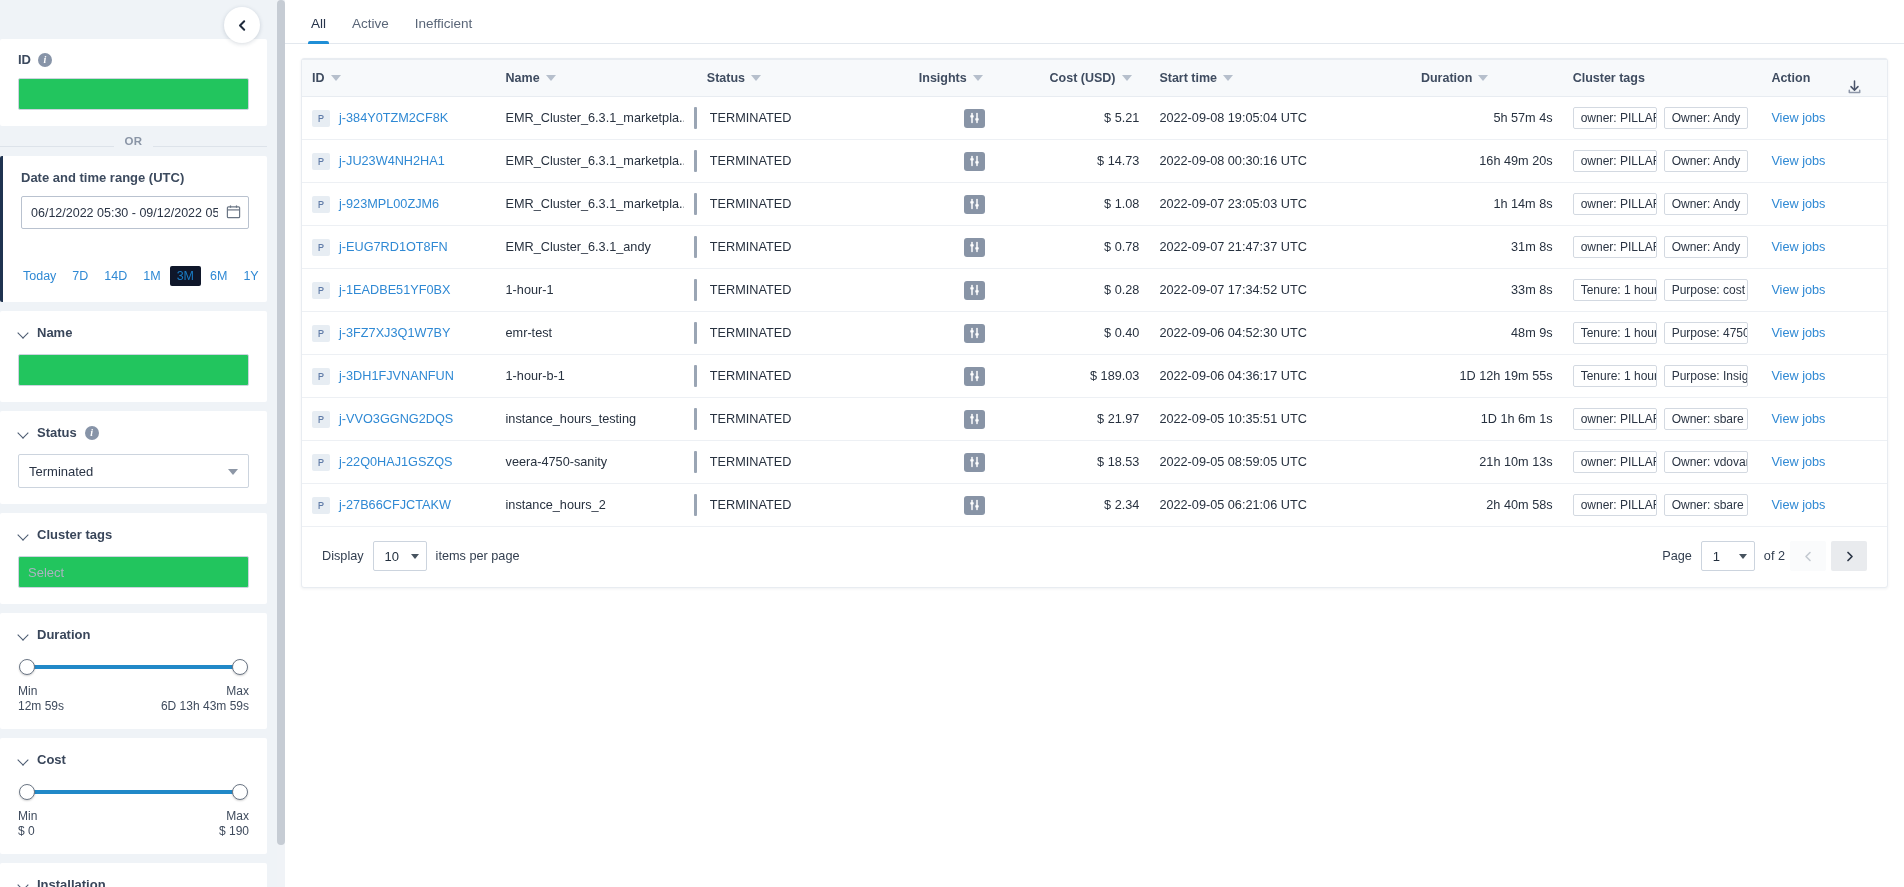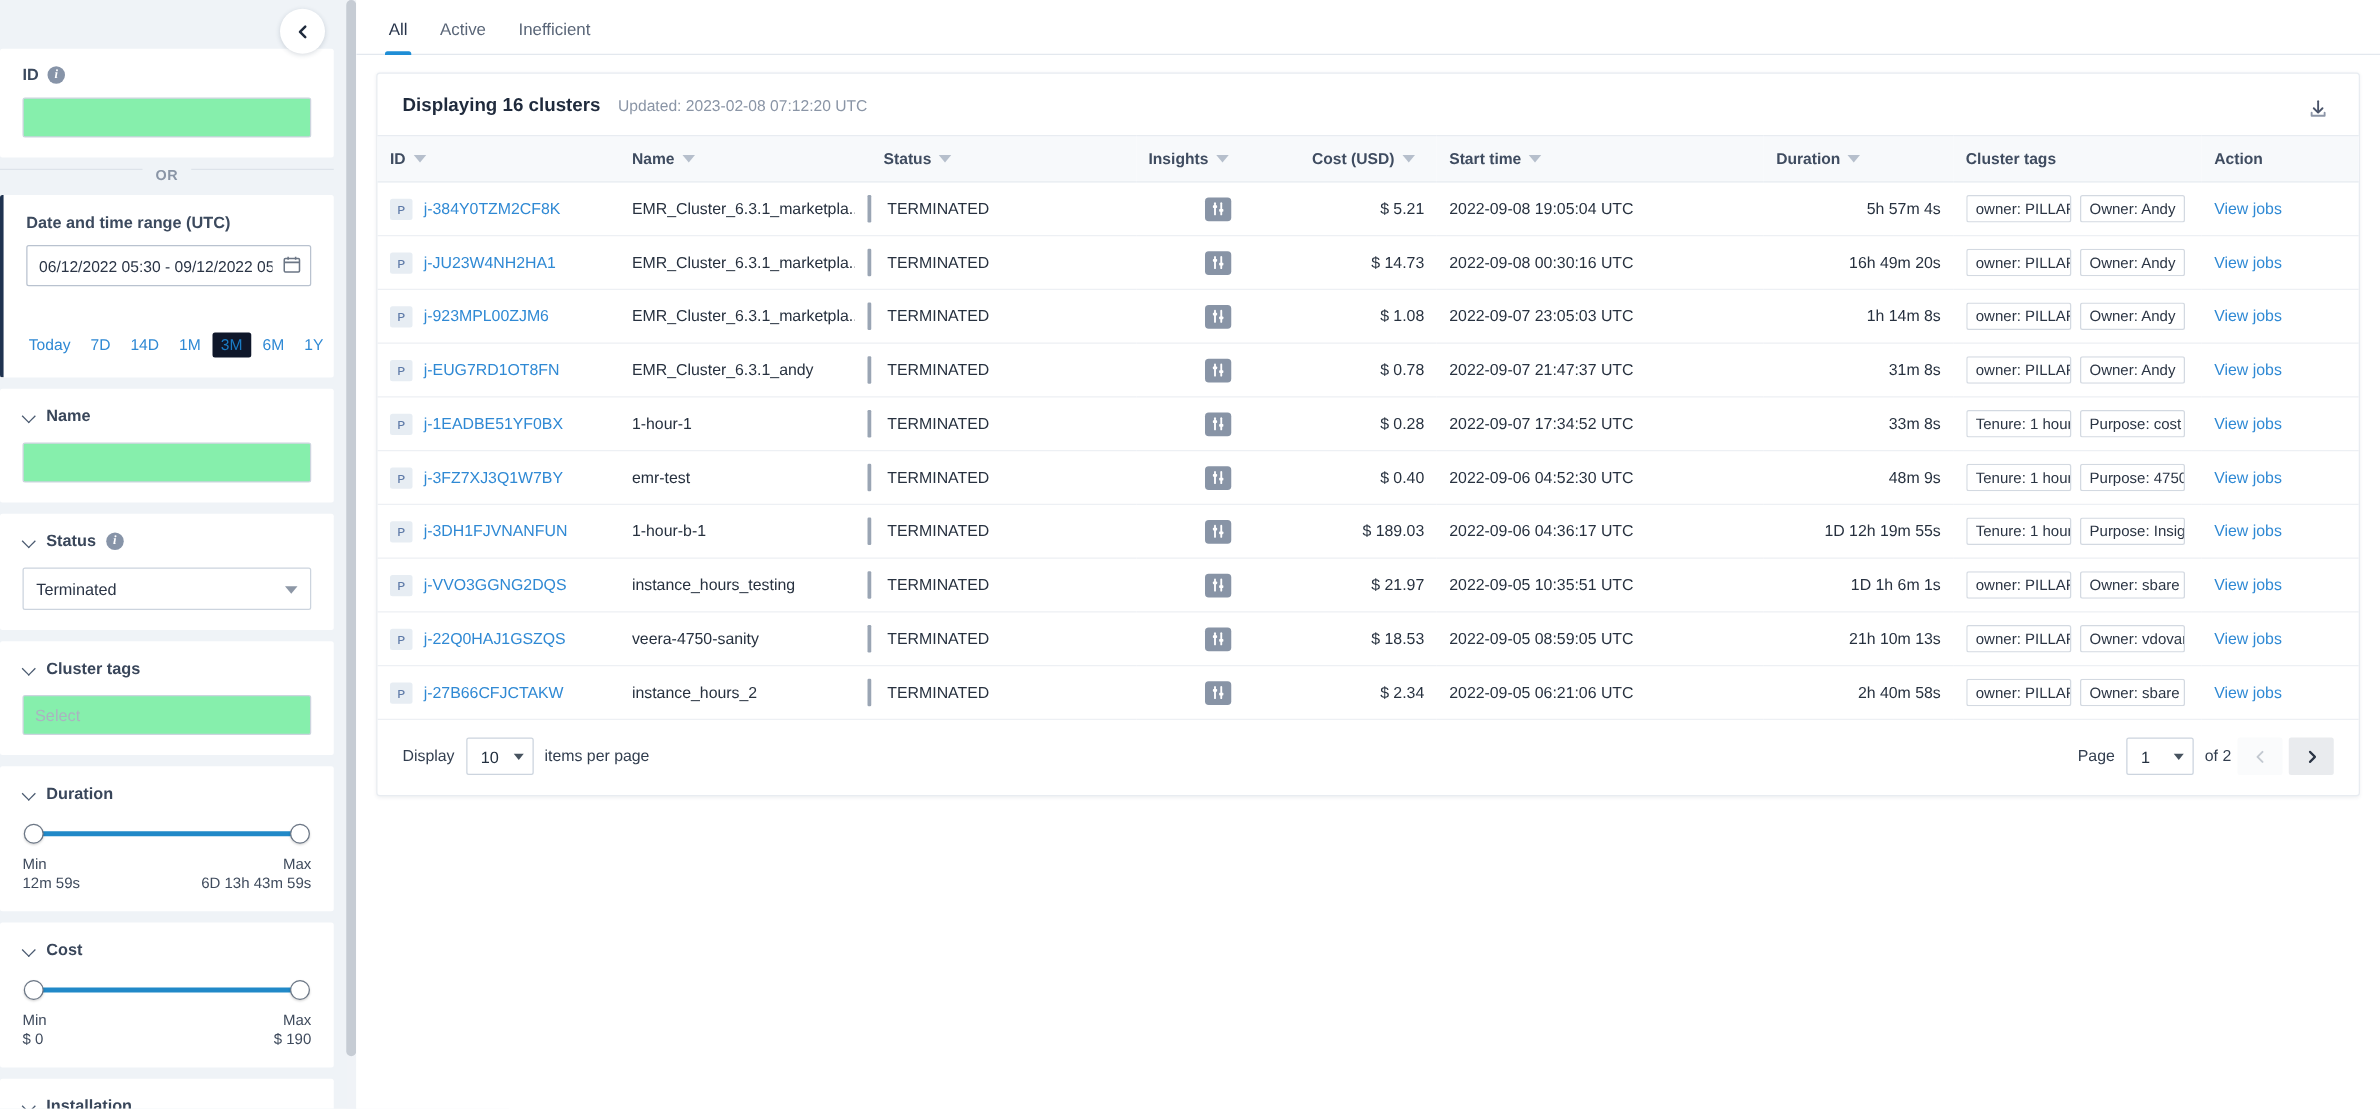--- a/index.html
+++ b/index.html
@@ -77,31 +77,31 @@
   .sect-title {
     font-size: 13px; font-weight: bold; color: #39465a;
     display:flex; align-items:center; gap:8px;
     margin-bottom: 14px;
   }
 
   .txt-input {
     width: 100%; height: 32px;
     border: 1px solid #ccd4de;
     border-radius: 2px;
-    background: #86efac;
+    background: #22c55e;
     font-size: 13px;
     color: #2a3445;
     padding: 0 9px;
     outline: none;
     font-family: "Liberation Sans", sans-serif;
   }
   .txt-input::placeholder { color: #aab3c0; }
 
   .or-divider {
-    display:flex; align-items:flex-start; gap: 10px;
+    display:flex; align-items:flex-end; gap: 10px;
     margin: 2px 10px 9px 0;
     color: #8a95a6;
     font-size: 11.5px;
     font-weight: bold;
     letter-spacing: .5px;
   }
   .or-divider::before, .or-divider::after {
     content:""; flex:1; height:1px; background:#dde3ea;
   }
 
@@ -511,24 +511,20 @@
         <span>Active</span>
       </div>
       <div class="tab">
         <span>Inefficient</span>
       </div>
     </div>
 
     <div class="content-pad">
       <div class="card">
 
-        <div class="card-head">
-          <span class="card-title">Displaying 16 clusters</span>
-          <span class="card-sub">Updated: 2023-02-08 07:12:20 UTC</span>
-        </div>
 
         <div class="dl-btn">
           <svg width="17" height="17" viewBox="0 0 17 17">
             <line x1="8.5" y1="2" x2="8.5" y2="10.5" stroke="#4a546a" stroke-width="1.5" stroke-linecap="round"></line>
             <path d="M5 7.6 L8.5 11.1 L12 7.6" fill="none" stroke="#4a546a" stroke-width="1.5" stroke-linecap="round" stroke-linejoin="round"></path>
             <path d="M3.3 11.2 V13.6 H13.7 V11.2" fill="none" stroke="#8d96a8" stroke-width="1.5" stroke-linecap="round" stroke-linejoin="round"></path>
           </svg>
         </div>
 
         <table class="grid">

